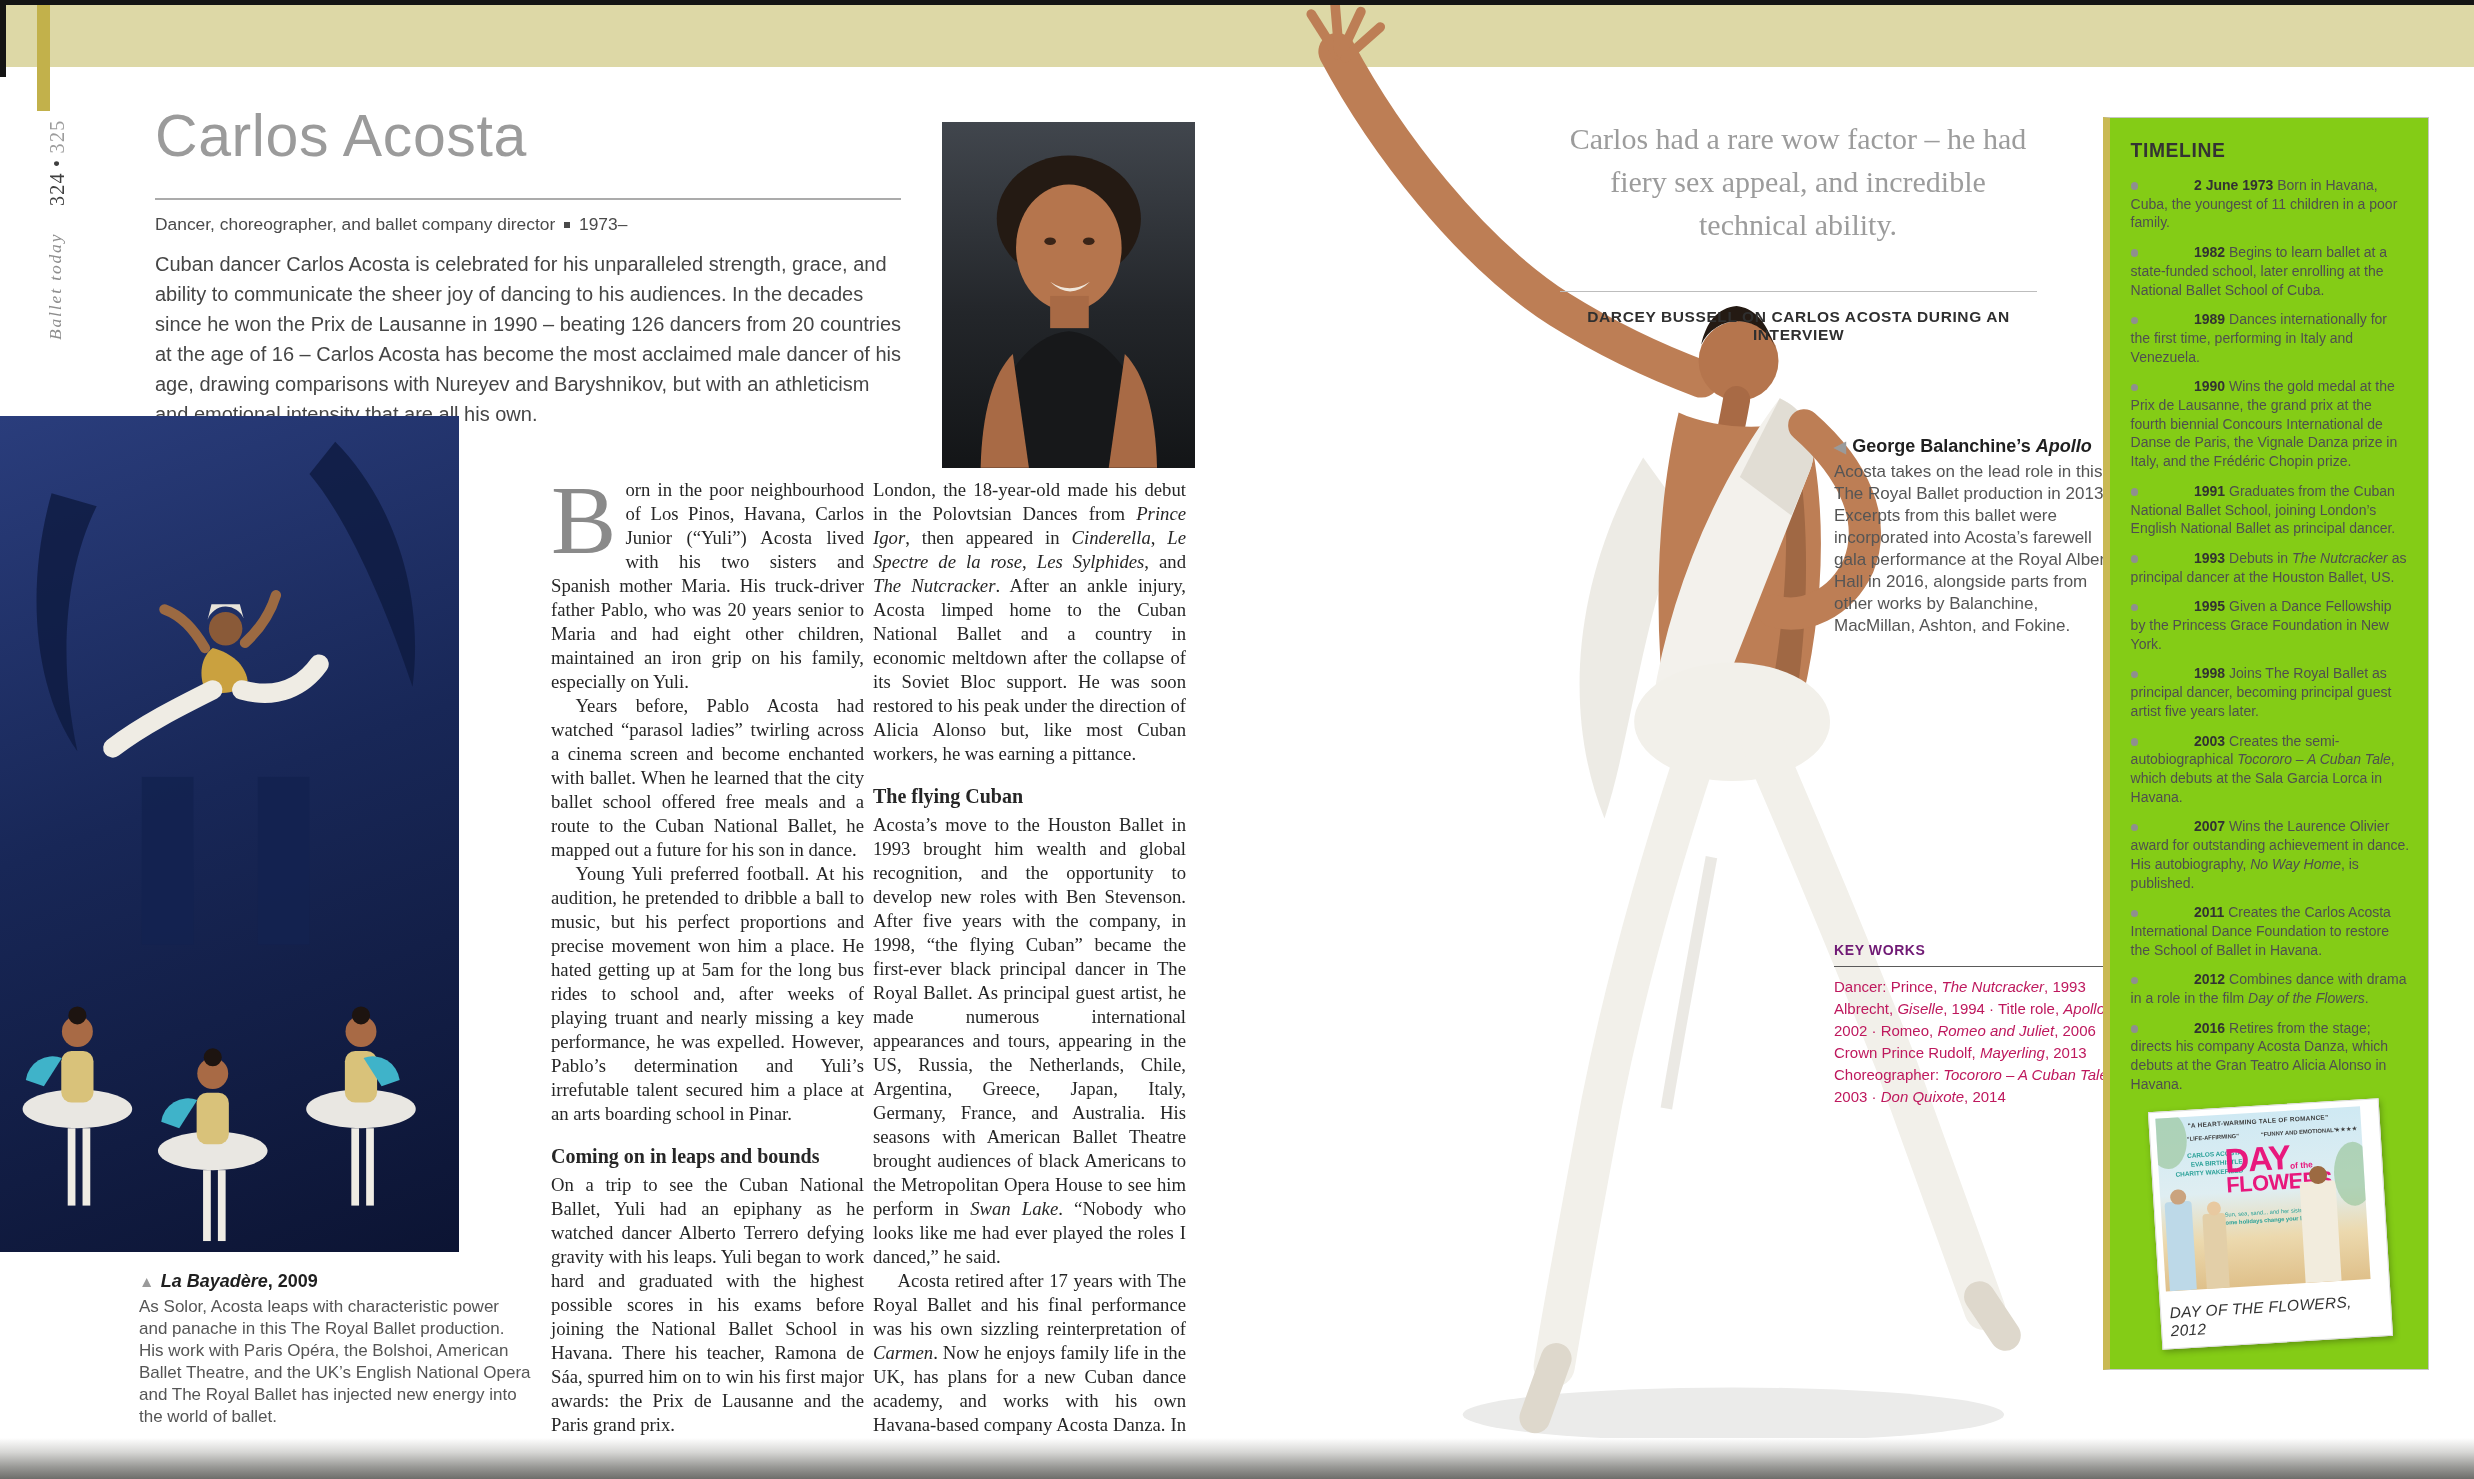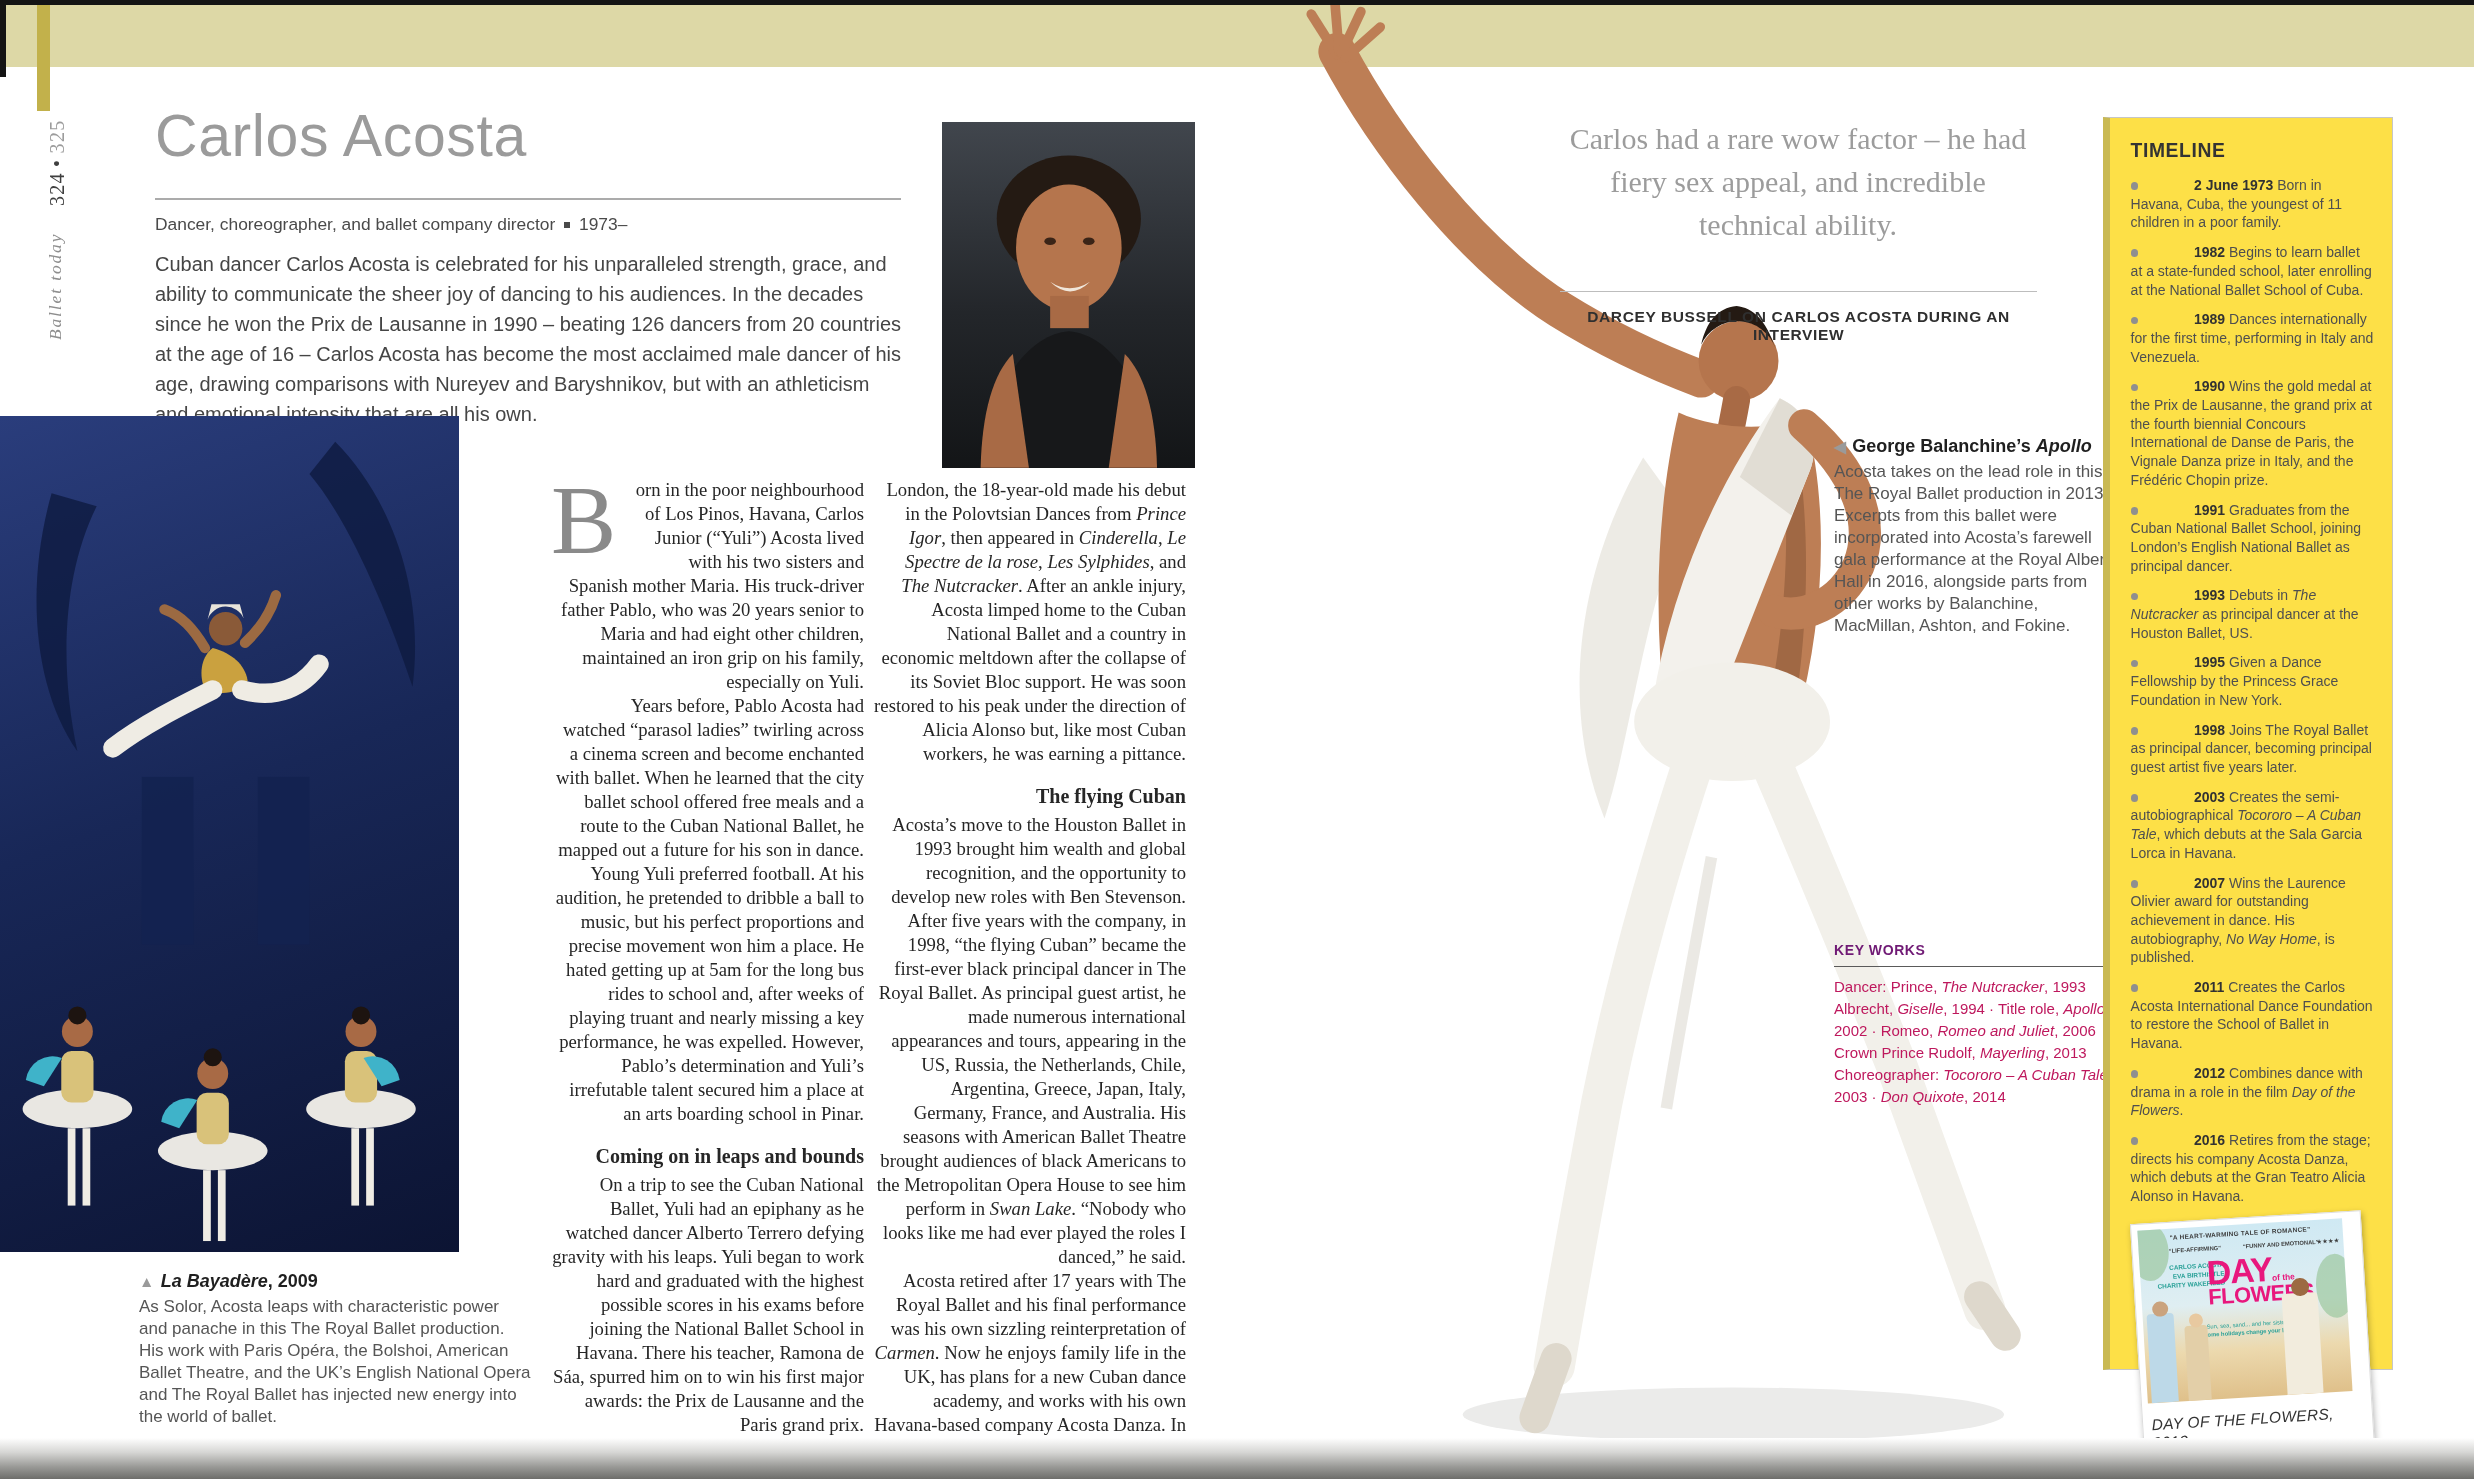--- a/index.html
+++ b/index.html
@@ -39,21 +39,21 @@
 
   .bayadere-cap{position:absolute;left:139px;top:1271px;width:393px;z-index:3;}
   .cap-head{font-size:18px;font-weight:bold;color:#1f1f1f;}
   .cap-head .tri{color:#9a9a9a;font-size:15.5px;padding-right:6.4px;}
   .cap-body{margin-top:3.9px;font-size:17px;line-height:22px;color:#555555;}
 
   
   .col{position:absolute;top:478px;width:313px;z-index:3;font-family:"Liberation Serif",serif;
       font-size:18.7px;line-height:24px;color:#262626;text-align:justify;}
   .col1{left:551px;} .col2{left:873px;}
-  .col p{margin:0;text-align:right;} .col p.ind{text-indent:24.5px;}
+  .col p{margin:0;} .col p.ind{text-indent:24.5px;}
   .dropcap{float:left;font-size:98px;line-height:76px;color:#8a8a8a;padding:3.9px 9px 0 0;
       font-family:"Liberation Serif",serif;}
   .subhead{font-weight:bold;font-size:20px;margin:18px 0 5.2px 0 !important;text-align:left;}
 
   
   .mainphoto{position:absolute;left:1192px;top:0;width:999px;height:1479px;z-index:2;}
 
   
   .quote{position:absolute;left:1566px;top:117px;width:464px;z-index:4;text-align:center;
       font-family:"Liberation Serif",serif;font-size:30px;line-height:43px;color:#9c9c9c;}
@@ -62,22 +62,22 @@
       font-size:15.5px;font-weight:600;letter-spacing:0.6px;color:#2f2f2f;}
 
   .apollo-cap{position:absolute;left:1834px;top:436px;width:277px;z-index:4;}
 
   .keyworks{position:absolute;left:1834px;top:942px;width:296px;z-index:4;}
   .kw-head{font-size:14px;font-weight:bold;letter-spacing:0.6px;color:#701a75;}
   .kw-rule{width:277px;height:1.3px;background:#5a5a5a;margin:7.7px 0 9px 0;}
   .kw-body{font-size:15px;line-height:22px;color:#be185d;}
 
   
-  .timeline{position:absolute;left:2103px;top:117px;width:290px;height:1253px;box-sizing:border-box;
-      background:#fde047;border:1.3px solid #c6c6c6;border-left:7px solid #c9b953;
+  .timeline{position:absolute;left:2103px;top:117px;width:326px;height:1253px;box-sizing:border-box;
+      background:#84cc16;border:1.3px solid #c6c6c6;border-left:7px solid #c9b953;
       padding:22px 18px 13px 20.6px;z-index:4;}
   .tl-head{font-size:19.3px;font-weight:bold;letter-spacing:0.6px;color:#333333;margin-bottom:14px;}
   .tl-item{font-size:14px;line-height:18.7px;color:#4f4f4f;margin-bottom:11px;}
   .tl-item .dot{display:inline-block;width:7.7px;height:7.7px;border-radius:50%;background:#8f8f8f;
       margin-right:7.7px;}
   .tl-date{font-weight:bold;color:#323232;margin-left:48px;}
 
   
   .poster{width:217px;margin:9px auto 0 auto;background:#ffffff;border:0.6px solid #dddddd;
       padding:5.8px;transform:rotate(-3.5deg);box-shadow:1.3px 2.6px 6.4px rgba(0,0,0,0.28);}

